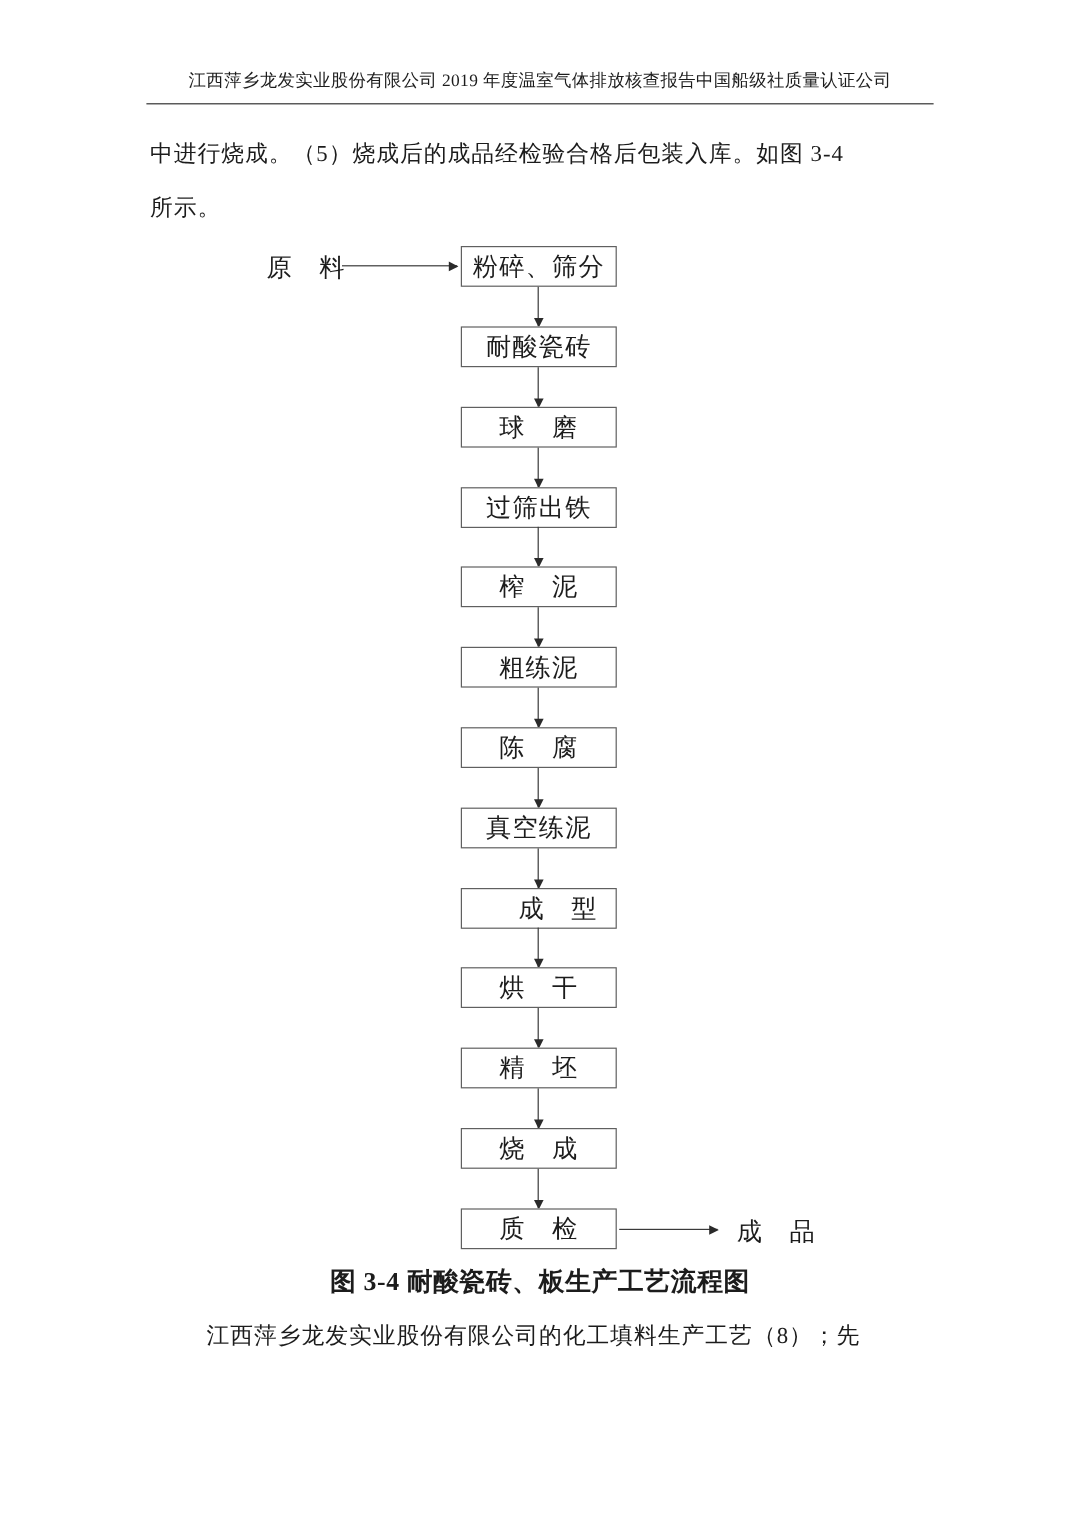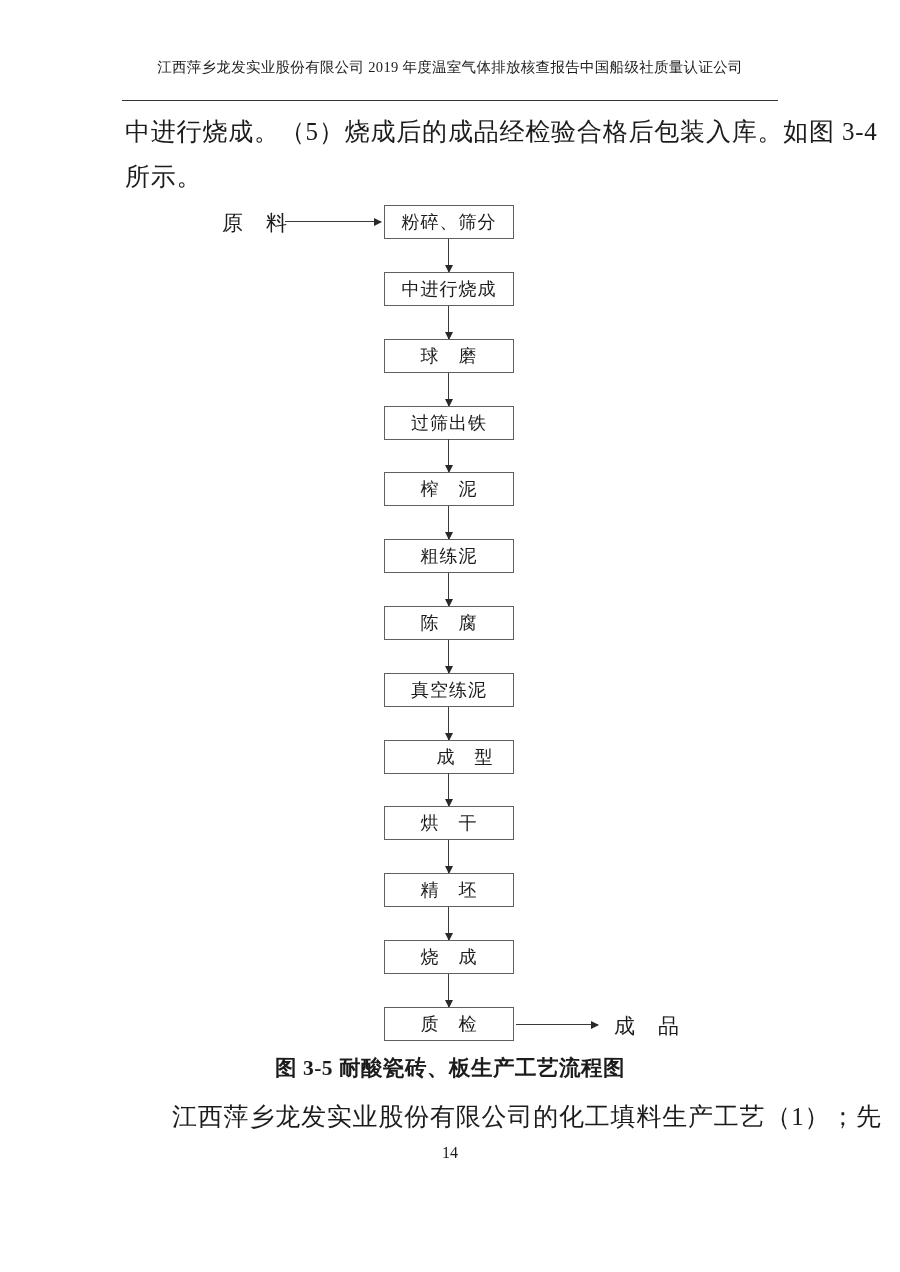--- a/index.html
+++ b/index.html
@@ -2,30 +2,30 @@
 <html><head>
 <meta charset="utf-8">
 <style>
   html,body{margin:0;padding:0;background:#ffffff;}
   .page{
     position:relative;width:900px;height:1272px;background:#ffffff;
     font-family:"Liberation Serif","DejaVu Serif",serif;color:#1c1c1c;overflow:hidden;
   }
   .header{
     position:absolute;top:58px;left:122px;width:656px;text-align:center;
-    font-size:14.5px;letter-spacing:.3px;padding-bottom:23px;
+    font-size:14.5px;letter-spacing:.3px;padding-bottom:9px;
     border-bottom:1.5px solid #333;white-space:nowrap;
   }
   .bodyline{
-    position:absolute;left:125px;font-size:25px;letter-spacing:.8px;white-space:nowrap;text-align:center;
+    position:absolute;left:125px;font-size:19px;letter-spacing:.8px;white-space:nowrap;text-align:center;
   }
   .flow-box{
     position:absolute;left:384px;width:130px;height:34px;box-sizing:border-box;
     border:1.5px solid #606060;display:flex;align-items:center;justify-content:center;
-    font-size:18px;letter-spacing:1px;white-space:nowrap;background:#fff;
+    font-size:21px;letter-spacing:1px;white-space:nowrap;background:#fff;
   }
   .v-arrow{position:absolute;left:448px;width:1.2px;height:33px;background:#3a3a3a;}
   .v-arrow::after{
     content:"";position:absolute;bottom:-1px;left:-3.4px;width:0;height:0;
     border-left:4px solid transparent;border-right:4px solid transparent;border-top:8px solid #2a2a2a;
   }
   .h-arrow{position:absolute;height:1.2px;background:#3a3a3a;}
   .h-arrow::after{
     content:"";position:absolute;right:-1px;top:-3.4px;width:0;height:0;
     border-top:4px solid transparent;border-bottom:4px solid transparent;border-left:8px solid #2a2a2a;
@@ -47,21 +47,21 @@
   <div class="bodyline" style="top:115px;">中进行烧成。（5）烧成后的成品经检验合格后包装入库。如图 3-4</div>
   <div class="bodyline" style="top:160px;">所示。</div>
 
   <div>
 
     <div class="flow-label" style="left:222px;top:209px;">原　料</div>
     <div class="h-arrow" style="left:285px;top:221px;width:96px;"></div>
 
     <div class="flow-box" style="top:205px;">粉碎、筛分</div>
     <div class="v-arrow" style="top:239px;"></div>
-    <div class="flow-box" style="top:272px;">中进行烧成</div>
+    <div class="flow-box" style="top:272px;">耐酸瓷砖</div>
     <div class="v-arrow" style="top:306px;"></div>
     <div class="flow-box" style="top:339px;">球　磨</div>
     <div class="v-arrow" style="top:373px;"></div>
     <div class="flow-box" style="top:406px;">过筛出铁</div>
     <div class="v-arrow" style="top:439px;"></div>
     <div class="flow-box" style="top:472px;">榨　泥</div>
     <div class="v-arrow" style="top:506px;"></div>
     <div class="flow-box" style="top:539px;">粗练泥</div>
     <div class="v-arrow" style="top:573px;"></div>
     <div class="flow-box" style="top:606px;">陈　腐</div>
@@ -76,19 +76,18 @@
     <div class="v-arrow" style="top:907px;"></div>
     <div class="flow-box" style="top:940px;">烧　成</div>
     <div class="v-arrow" style="top:974px;"></div>
     <div class="flow-box" style="top:1007px;">质　检</div>
 
     <div class="h-arrow" style="left:516px;top:1024px;width:82px;"></div>
     <div class="flow-label" style="left:614px;top:1012px;">成　品</div>
 
   </div>
 
-  <div class="caption">图 3-5 耐酸瓷砖、板生产工艺流程图</div>
+  <div class="caption">图 3-4 耐酸瓷砖、板生产工艺流程图</div>
 
-  <div class="bodyline" style="top:1100px;left:172px;">江西萍乡龙发实业股份有限公司的化工填料生产工艺（1）；先</div>
+  <div class="bodyline" style="top:1100px;left:172px;">江西萍乡龙发实业股份有限公司的化工填料生产工艺（8）；先</div>
 
-  <div class="pagenum">14</div>
 
 </div>
 
 </body></html>

